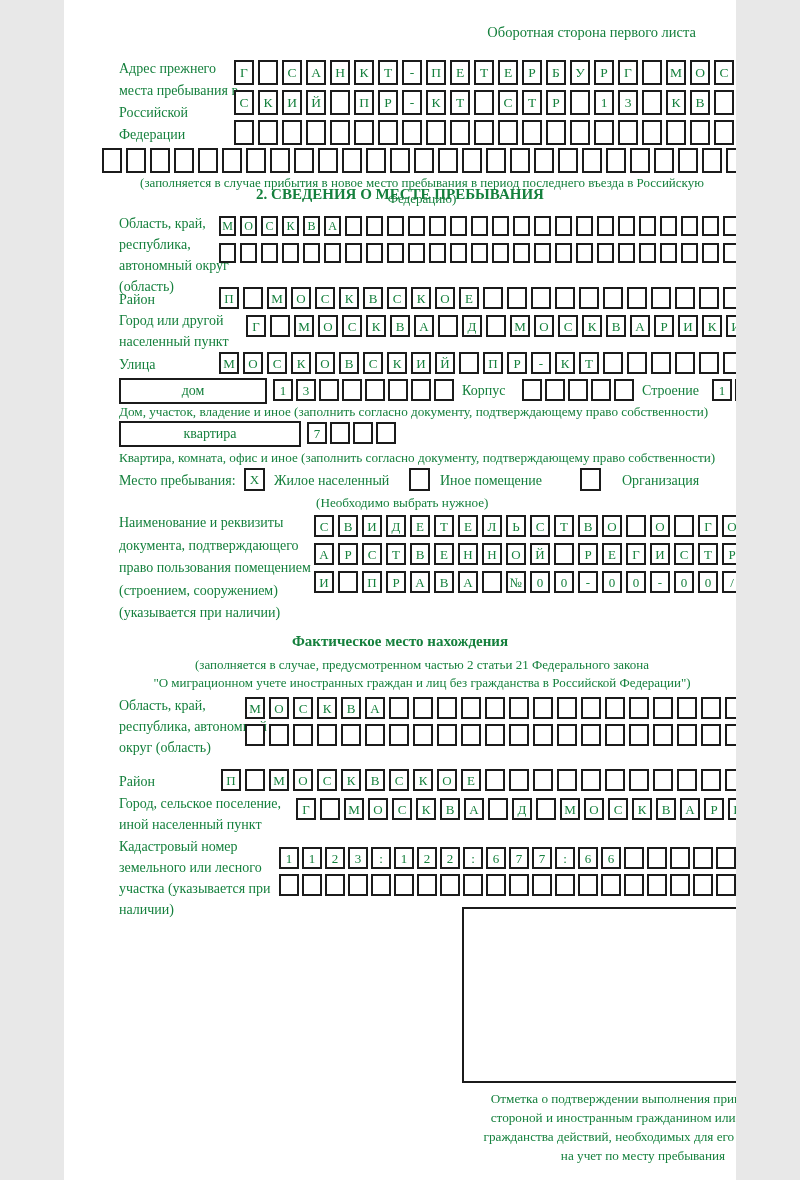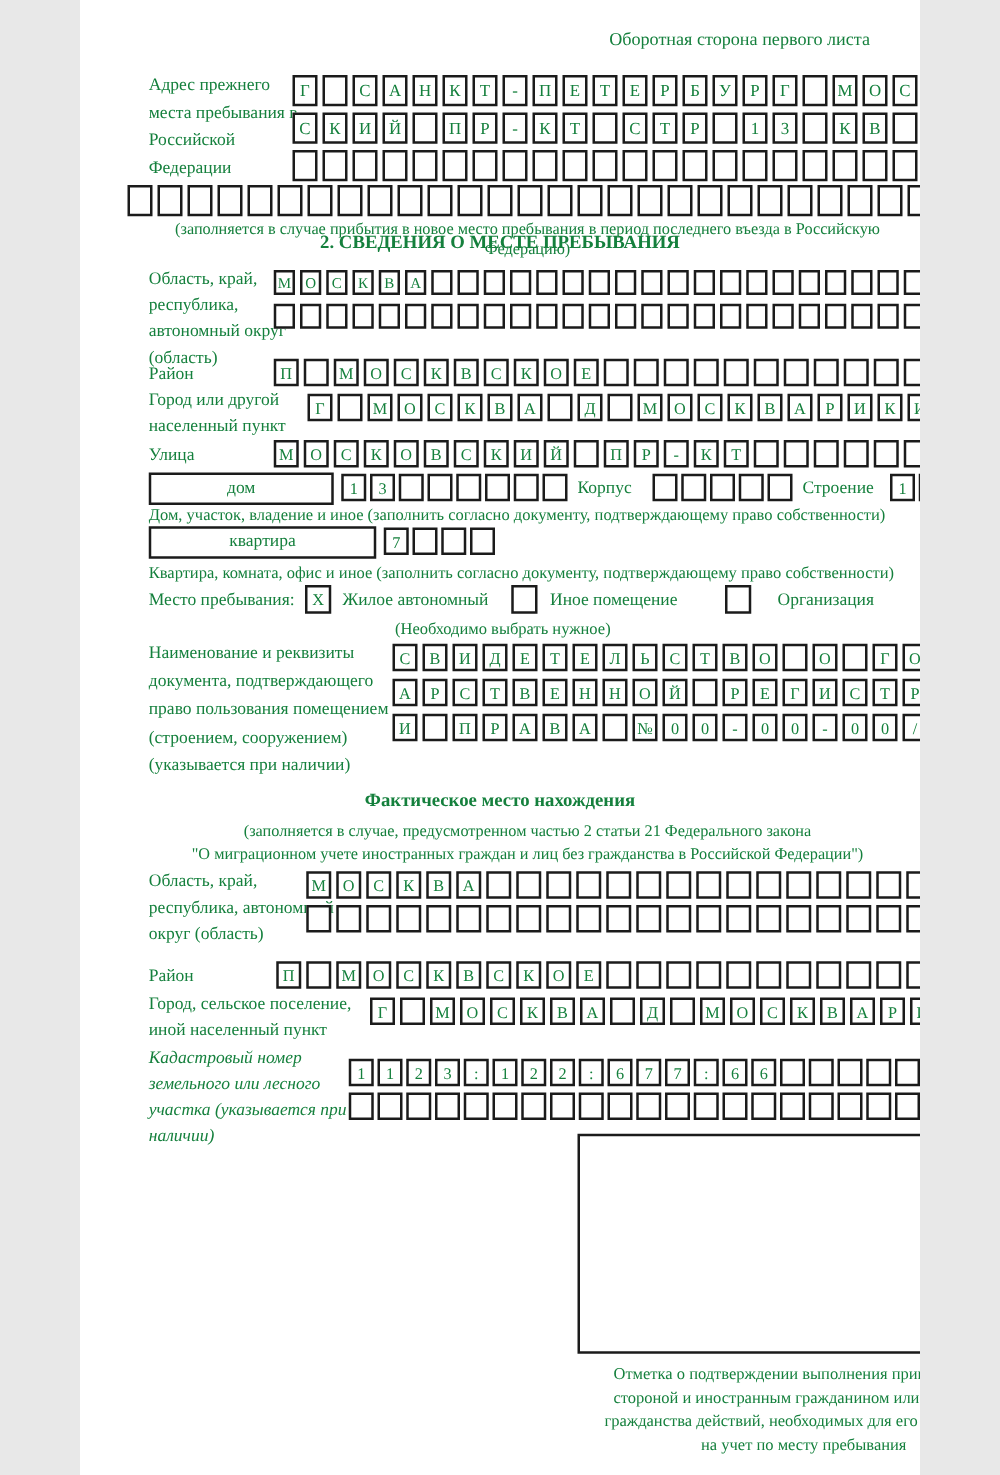--- a/index.html
+++ b/index.html
@@ -336,21 +336,21 @@
   <div class="abs cells g3" style="left:243px;top:422px;">
       <div class="cell">7</div>
       <div class="cell"></div>
       <div class="cell"></div>
       <div class="cell"></div>
     </div>
   <div class="abs caption" style="left:55px;top:450px;">Квартира, комната, офис и иное (заполнить согласно документу, подтверждающему право собственности)</div>
 
   <div class="abs lbl" style="left:55px;top:470px;">Место пребывания:</div>
   <div class="abs checkbox" style="left:180px;top:468px;">X</div>
-  <div class="abs lbl" style="left:210px;top:470px;">Жилое автономный</div>
+  <div class="abs lbl" style="left:210px;top:470px;">Жилое населенный</div>
   <div class="abs checkbox" style="left:345px;top:468px;"></div>
   <div class="abs lbl" style="left:376px;top:470px;">Иное помещение</div>
   <div class="abs checkbox" style="left:516px;top:468px;"></div>
   <div class="abs lbl" style="left:558px;top:470px;">Организация</div>
   <div class="abs caption" style="left:252px;top:495px;">(Необходимо выбрать нужное)</div>
 
   <div class="abs" style="left:55px;top:512px;width:198px;font-size:14px;line-height:22.5px;">Наименование и реквизиты документа, подтверждающего право пользования помещением (строением, сооружением) (указывается при наличии)</div>
   <div class="abs cells" style="left:250px;top:515px;">
       <div class="cell">С</div>
       <div class="cell">В</div>
@@ -526,21 +526,21 @@
       <div class="cell">К</div>
       <div class="cell">В</div>
       <div class="cell">А</div>
       <div class="cell">Р</div>
       <div class="cell">И</div>
       <div class="cell">К</div>
       <div class="cell">И</div>
       <div class="cell"></div>
     </div>
 
-  <div class="abs lbl-tight" style="left:55px;top:836px;width:168px;font-style:italic;">Кадастровый номер земельного или лесного участка (указывается при наличии)</div>
+  <div class="abs lbl-tight" style="left:55px;top:836px;width:168px;">Кадастровый номер земельного или лесного участка (указывается при наличии)</div>
   <div class="abs cells g3" style="left:215px;top:847px;">
       <div class="cell">1</div>
       <div class="cell">1</div>
       <div class="cell">2</div>
       <div class="cell">3</div>
       <div class="cell">:</div>
       <div class="cell">1</div>
       <div class="cell">2</div>
       <div class="cell">2</div>
       <div class="cell">:</div>

